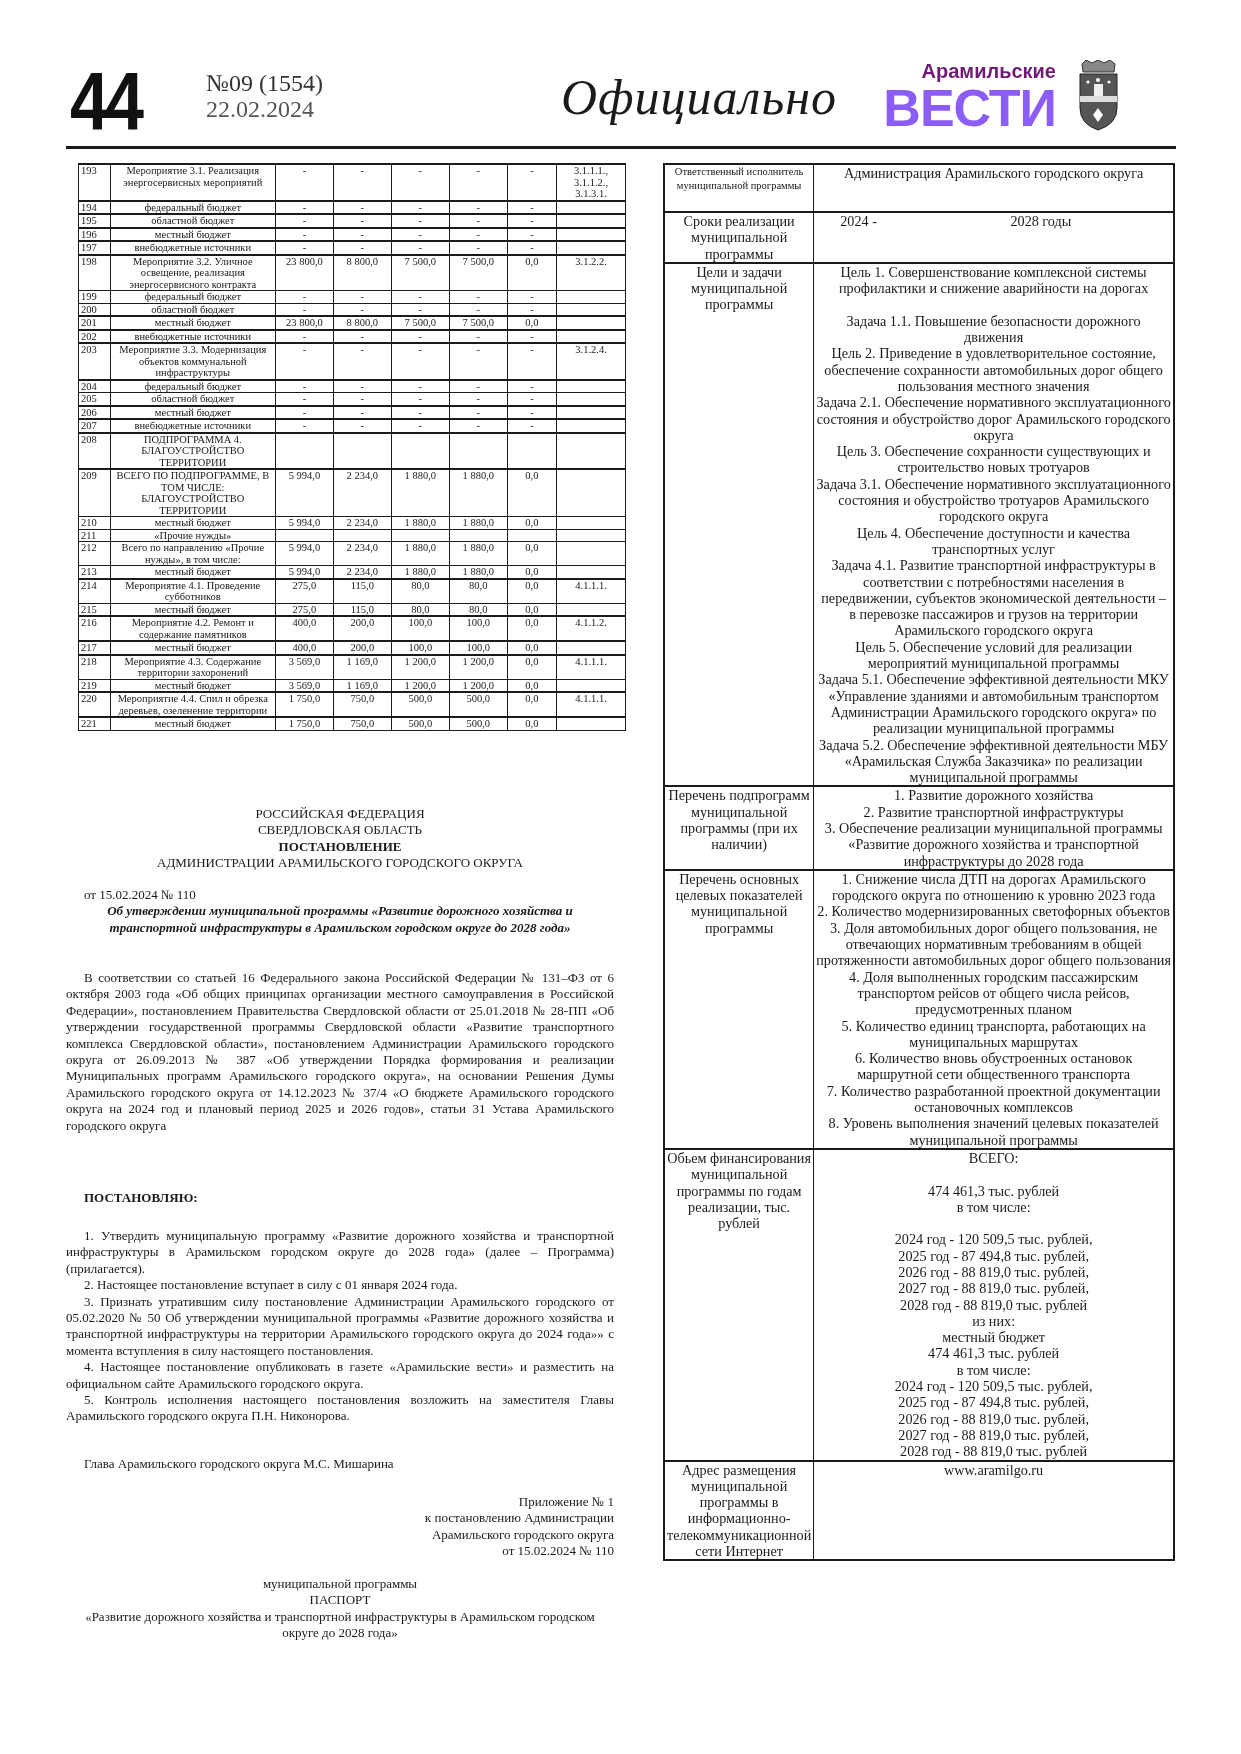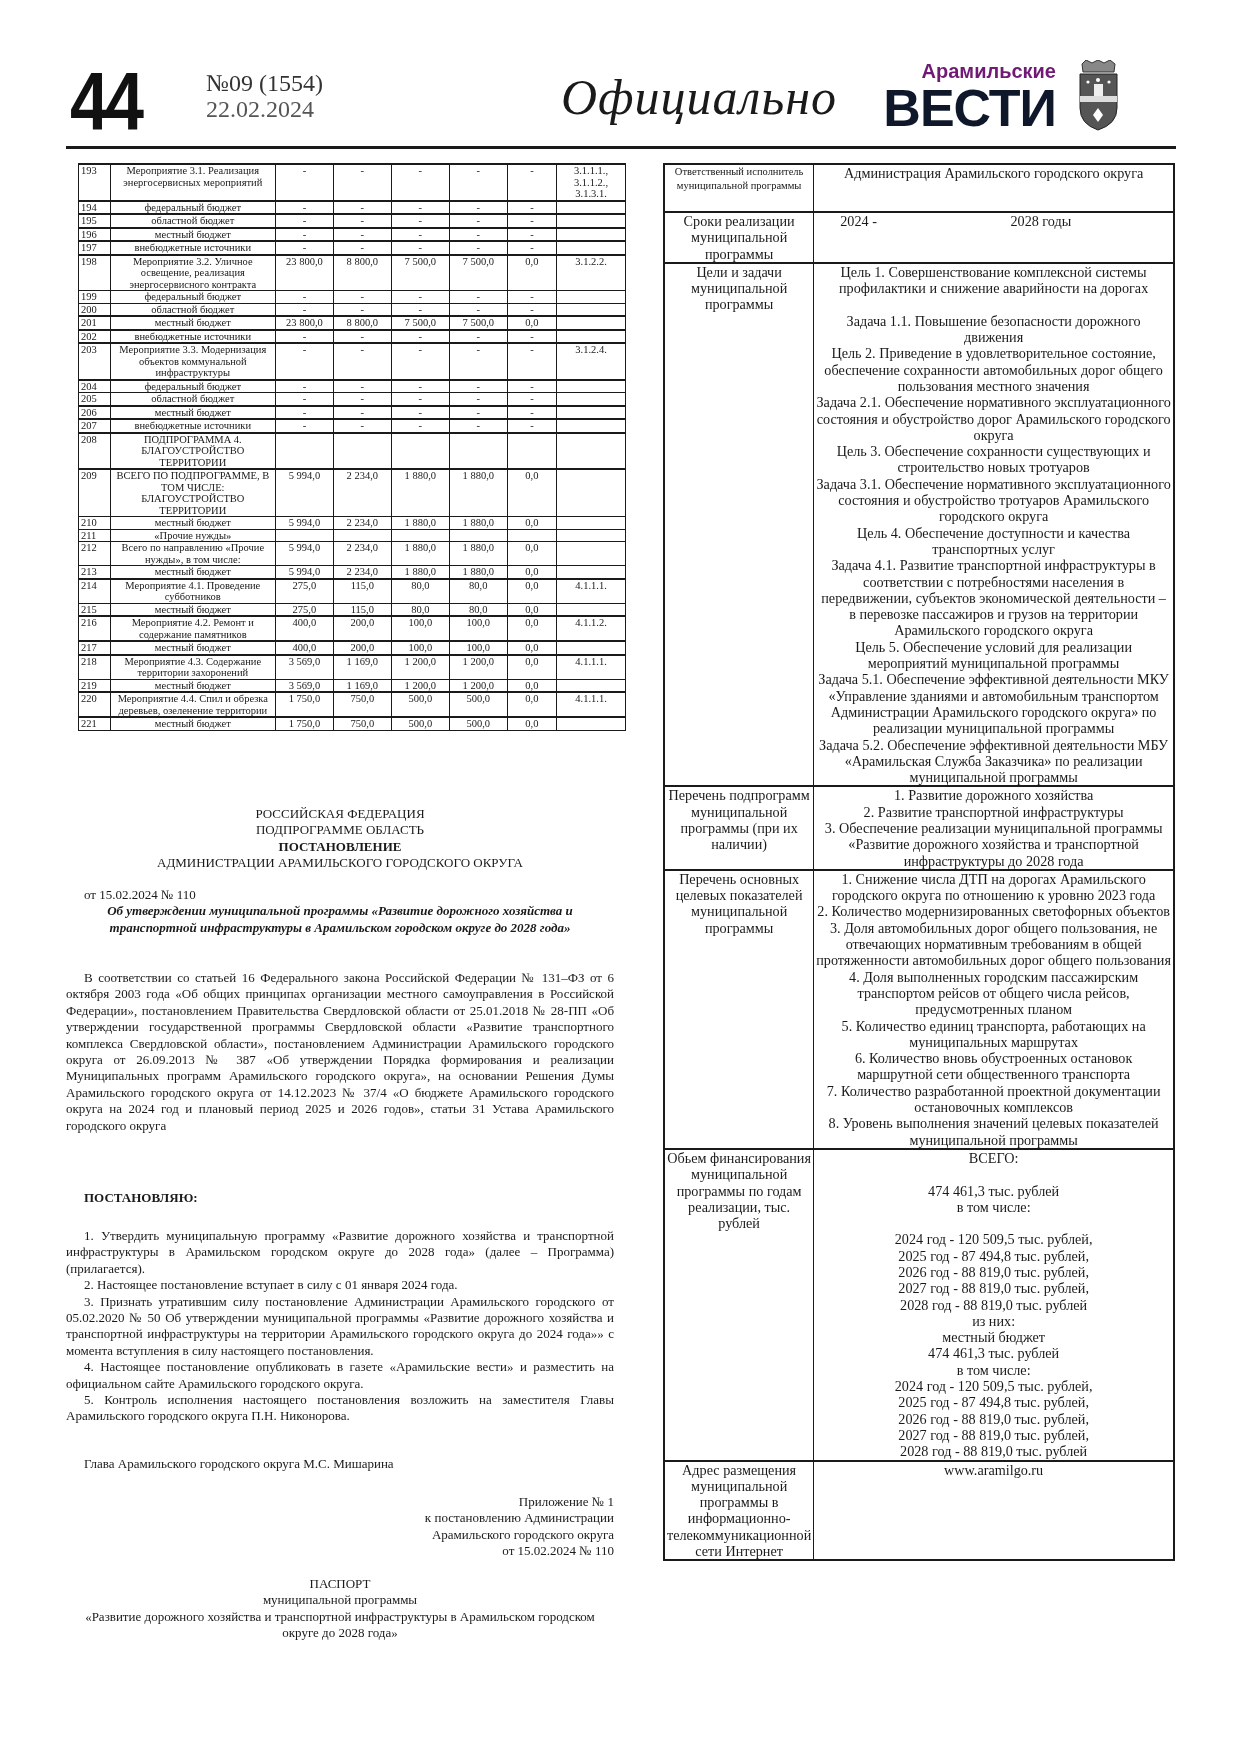--- a/index.html
+++ b/index.html
@@ -8,21 +8,21 @@
   .header { position: absolute; left: 66px; top: 60px; width: 1110px; height: 86px; }
   .page-num { position: absolute; left: 4px; top: 0; font-family: "Liberation Sans", sans-serif;
               font-weight: bold; font-size: 82px; line-height: 82px; letter-spacing: -4px; color: #111; transform: scaleX(0.85); transform-origin: left; }
   .issue { position: absolute; left: 140px; top: 10px; font-family: "Liberation Serif", serif;
            font-size: 24px; line-height: 26px; color: #333; }
   .issue .date { color: #555; }
   .section-title { position: absolute; left: 495px; top: 8px; font-style: italic;
                    font-family: "Liberation Serif", serif; font-size: 50px; color: #1a1a1a; letter-spacing: 1px; }
   .logo { position: absolute; left: 780px; top: 0; width: 220px; }
   .logo .small { font-family: "Liberation Sans", sans-serif; font-weight: bold; font-size: 20px; color: #701a75; text-align: right; width: 210px; }
-  .logo .big { font-family: "Liberation Sans", sans-serif; font-weight: bold; font-size: 52px; line-height: 50px; color: #0f172a; text-align: right; width: 210px; letter-spacing: -1px; }
+  .logo .big { font-family: "Liberation Sans", sans-serif; font-weight: bold; font-size: 52px; line-height: 50px; color: #8b5cf6; text-align: right; width: 210px; letter-spacing: -1px; }
   .crest { position: absolute; left: 1010px; top: 0; width: 45px; height: 72px; }
   .rule { position: absolute; left: 66px; top: 146px; width: 1110px; height: 3px; background: #1a1a1a; }
 
   
   table.budget { position: absolute; left: 66px; top: 163px; width: 548px; border-collapse: collapse;
                  font-size: 10.5px; line-height: 11.5px; margin-left: 12px; }
   table.budget td { border: 1px solid #1a1a1a; vertical-align: top; padding: 0 2px; text-align: center; }
   table.budget tr.thick td { border-top: 2px solid #1a1a1a; }
   table.budget td.n { width: 24px; text-align: left; padding-left: 2px; }
   table.budget td.name { width: 146px; }
@@ -365,21 +365,21 @@
         <td class="v">500,0</td>
         <td class="v">500,0</td>
         <td class="v5">0,0</td>
         <td class="code">&nbsp;</td>
       </tr>
     </tbody>
 </table>
 
 <div class="left-text center" style="top:806px;">
   <p>РОССИЙСКАЯ ФЕДЕРАЦИЯ</p>
-  <p>ПОДПРОГРАММЕ ОБЛАСТЬ</p>
+  <p>СВЕРДЛОВСКАЯ ОБЛАСТЬ</p>
   <p class="bold">ПОСТАНОВЛЕНИЕ</p>
   <p>АДМИНИСТРАЦИИ АРАМИЛЬСКОГО ГОРОДСКОГО ОКРУГА</p>
 </div>
 <div class="left-text" style="top:887px;">
   <p style="padding-left:18px;">от 15.02.2024 № 110</p>
   <p class="ital-b center" style="padding:0 2px;">Об утверждении муниципальной программы «Развитие дорожного хозяйства и транспортной инфраструктуры в Арамильском городском округе до 2028 года»</p>
 </div>
 <div class="left-text" style="top:970px;">
   <p class="indent">В соответствии со статьей 16 Федерального закона Российской Федерации № 131–ФЗ от 6 октября 2003 года «Об общих принципах организации местного самоуправления в Российской Федерации», постановлением Правительства Свердловской области от 25.01.2018 № 28-ПП «Об утверждении государственной программы Свердловской области «Развитие транспортного комплекса Свердловской области», постановлением Администрации Арамильского городского округа от 26.09.2013 № 387 «Об утверждении Порядка формирования и реализации Муниципальных программ Арамильского городского округа», на основании Решения Думы Арамильского городского округа от 14.12.2023 № 37/4 «О бюджете Арамильского городского округа на 2024 год и плановый период 2025 и 2026 годов», статьи 31 Устава Арамильского городского округа</p>
 </div>
@@ -396,22 +396,22 @@
 <div class="left-text" style="top:1456px;">
   <p style="padding-left:18px;">Глава Арамильского городского округа М.С. Мишарина</p>
 </div>
 <div class="left-text right" style="top:1494px;">
   <p>Приложение № 1</p>
   <p>к постановлению Администрации</p>
   <p>Арамильского городского округа</p>
   <p>от 15.02.2024 № 110</p>
 </div>
 <div class="left-text center" style="top:1576px;">
+  <p>муниципальной программы</p>
   <p>ПАСПОРТ</p>
-  <p>муниципальной программы</p>
   <p>«Развитие дорожного хозяйства и транспортной инфраструктуры в Арамильском городском округе до 2028 года»</p>
 </div>
 
 <table class="passport">
   <tbody>
       <tr>
     <td class="lbl small">Ответственный исполнитель муниципальной программы</td>
     <td style="height:46px;">Администрация Арамильского городского округа</td>
   </tr>
   <tr>

